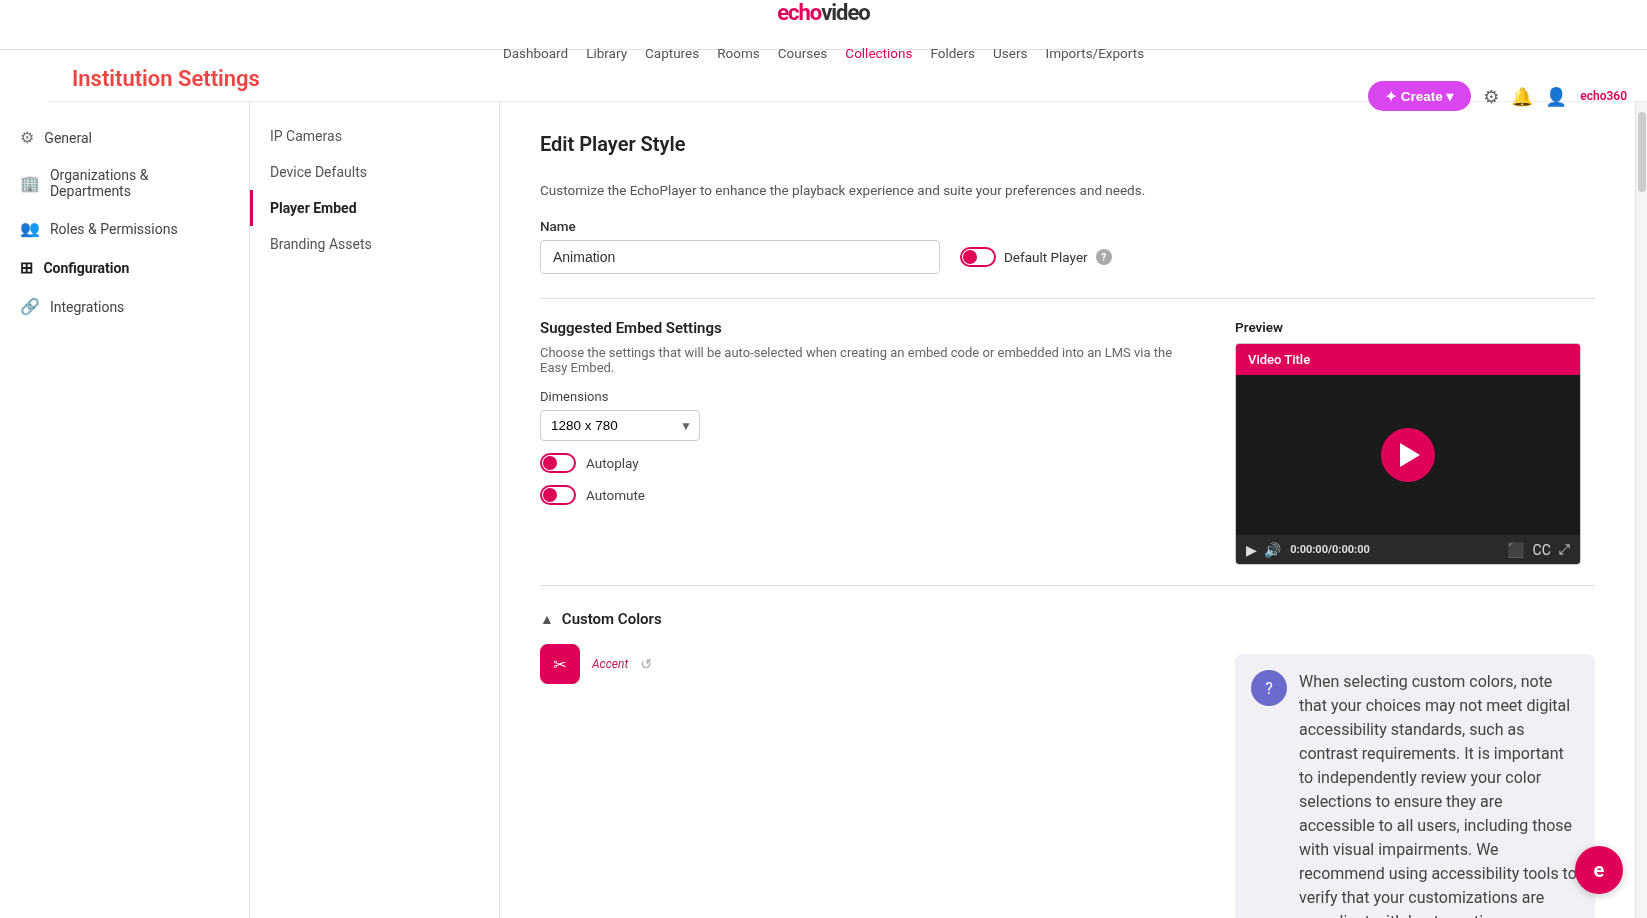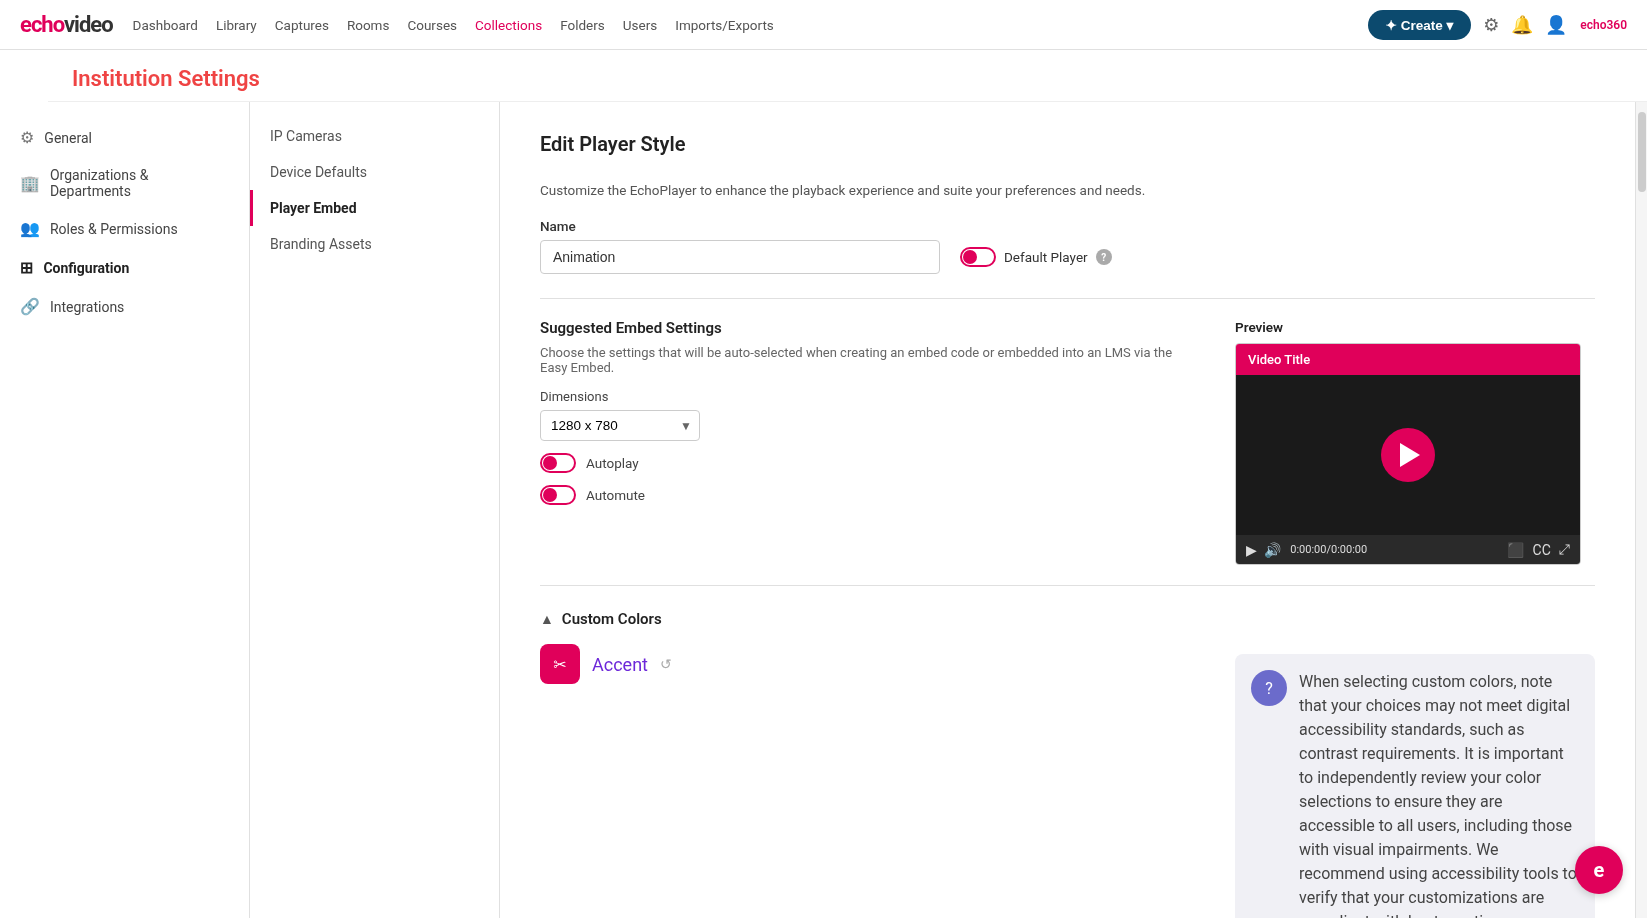--- a/index.html
+++ b/index.html
@@ -6,34 +6,35 @@
     body { font-family: -apple-system, BlinkMacSystemFont, 'Segoe UI', Roboto, sans-serif; font-size: 14px; color: #333; background: #fff; }
 
     
     .top-nav {
       display: flex;
       align-items: center;
       height: 50px;
       padding: 0 20px;
       border-bottom: 1px solid #e0e0e0;
       gap: 20px;
+      flex-direction: column;
     }
     .logo {
       font-size: 22px;
       font-weight: 700;
       color: #e0005a;
       letter-spacing: -1px;
     }
     .logo span { color: #333; }
     .nav-links { display: flex; gap: 18px; align-items: center; }
     .nav-links a { text-decoration: none; color: #555; font-size: 13.5px; }
     .nav-links a.active { color: #e0005a; }
     .nav-right { margin-left: auto; display: flex; align-items: center; gap: 12px; }
     .create-btn {
-      background: #0c4a6e;
+      background: #d946ef;
       color: #fff;
       border: none;
       border-radius: 20px;
       padding: 7px 18px;
       font-size: 13.5px;
       cursor: pointer;
       display: flex;
       align-items: center;
       gap: 6px;
       font-weight: 600;
@@ -279,21 +280,21 @@
       margin-left: 4px;
     }
     .player-controls {
       background: #2a2a2a;
       padding: 6px 10px;
       display: flex;
       align-items: center;
       gap: 8px;
     }
     .ctrl-icon { color: #ddd; font-size: 14px; cursor: pointer; }
-    .time-text { color: #ddd; font-size: 11px; flex: 1; }
+    .time-text { color: #ddd; font-size: 11px; flex: 1; font-weight: bold; }
 
     
     .section-header {
       display: flex;
       align-items: center;
       gap: 8px;
       margin: 24px 0 16px;
       cursor: pointer;
     }
     .chevron { font-size: 14px; color: #555; }
@@ -307,21 +308,21 @@
       width: 40px;
       height: 40px;
       border-radius: 8px;
       background: #e0005a;
       display: flex;
       align-items: center;
       justify-content: center;
       cursor: pointer;
     }
     .color-swatch-icon { color: #fff; font-size: 16px; }
-    .accent-label { font-size: 18px; color: #6d28d9; }
+    .accent-label { font-size: 12px; color: #be185d; font-style: italic; }
     .reset-icon { color: #aaa; font-size: 14px; cursor: pointer; }
 
     
     .info-box {
       background: #f0f0f5;
       border-radius: 8px;
       padding: 16px;
       display: flex;
       gap: 12px;
       margin-top: 10px;

